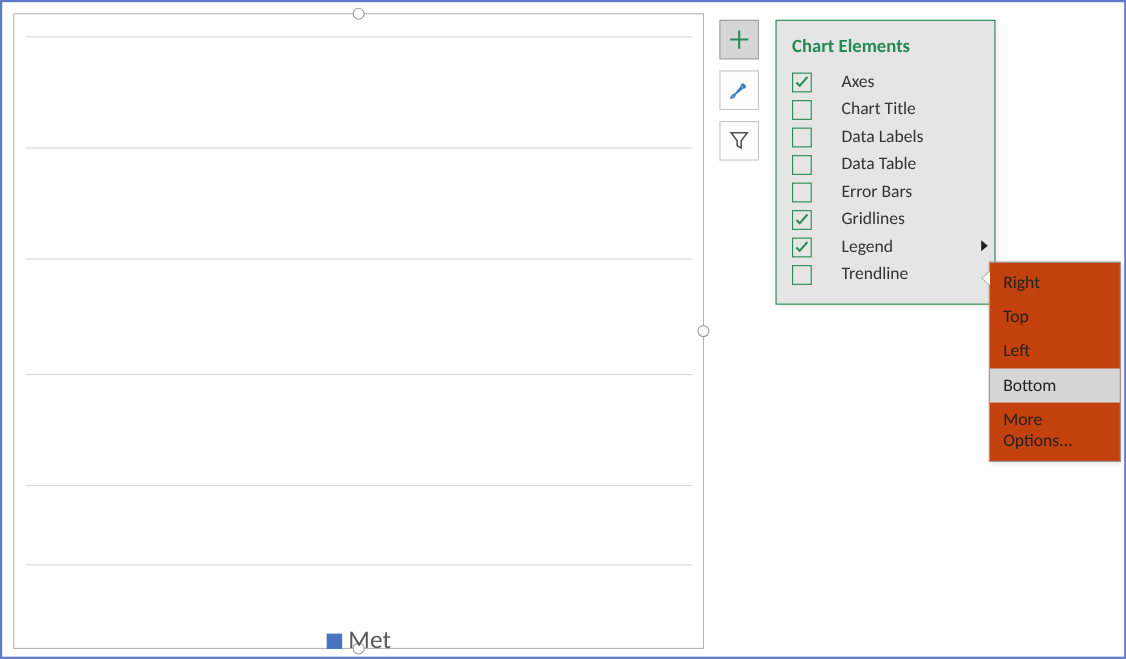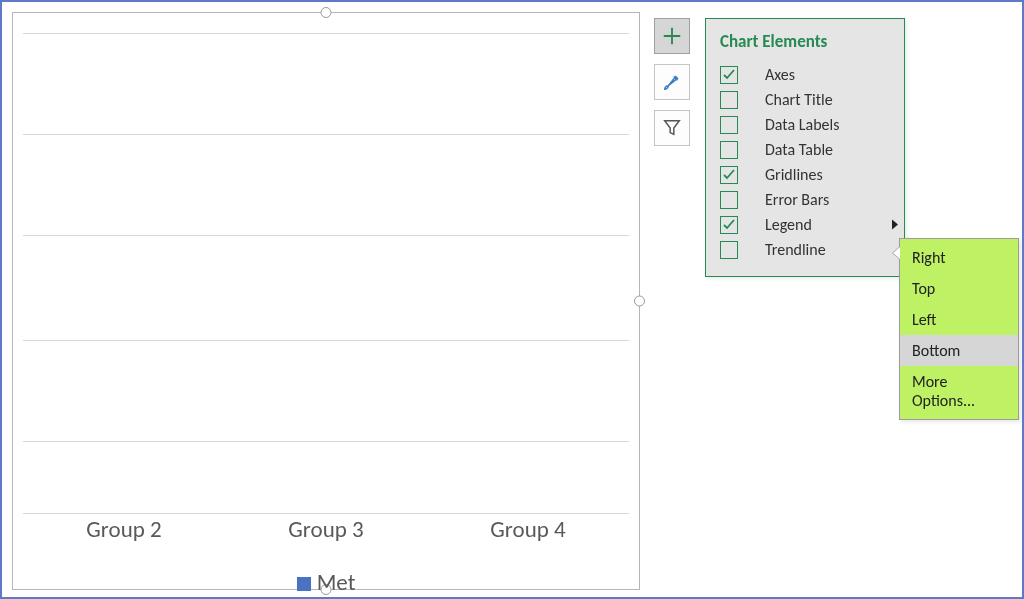--- a/index.html
+++ b/index.html
@@ -167,21 +167,21 @@
     top: 50%;
     transform: translateY(-50%);
   }
 
   .submenu {
     position: absolute;
     left: 897px;
     top: 236px;
     width: 120px;
     border: 1px solid #9c9c9c;
-    background: #bef264;
+    background: #c2410c;
     box-shadow: 2px 2px 4px rgba(0,0,0,.1);
     padding: 3px 0;
   }
   .submenu-notch {
     position: absolute;
     left: -7px;
     top: 8px;
     width: 0; height: 0;
     border-top: 6px solid transparent;
     border-bottom: 6px solid transparent;
@@ -220,25 +220,20 @@
       </div>
       <div class="bar-group">
         <div class="bar" style="height:70%"></div>
       </div>
       <div class="bar-group">
         <div class="bar" style="height:84%"></div>
       </div>
     </div>
   </div>
 
-  <div class="x-labels">
-    <span>Group 2</span>
-    <span>Group 3</span>
-    <span>Group 4</span>
-  </div>
 
   <div class="legend">
     <span class="legend-swatch"></span><span>Met</span>
   </div>
 </div>
 
 <div class="tool-buttons">
   <div class="tool-btn active">
     <svg width="22" height="22" viewBox="0 0 24 24">
         <path d="M11 3h2v18h-2z M3 11h18v2H3z" fill="#258a53"></path>
@@ -274,30 +269,30 @@
   </div>
   <div class="fly-item">
     <span class="chk"></span>
     <span>Data Labels</span>
   </div>
   <div class="fly-item">
     <span class="chk"></span>
     <span>Data Table</span>
   </div>
   <div class="fly-item">
+    <span class="chk"></span>
+    <span>Error Bars</span>
+  </div>
+  <div class="fly-item">
     <span class="chk checked">
         <svg width="12" height="12" viewBox="0 0 12 12">
           <path d="M1 6l3 3 7-8" fill="none" stroke="#258a53" stroke-width="1.8"></path>
         </svg>
       </span>
     <span>Gridlines</span>
-  </div>
-  <div class="fly-item">
-    <span class="chk"></span>
-    <span>Error Bars</span>
   </div>
   <div class="fly-item">
     <span class="chk checked">
         <svg width="12" height="12" viewBox="0 0 12 12">
           <path d="M1 6l3 3 7-8" fill="none" stroke="#258a53" stroke-width="1.8"></path>
         </svg>
       </span>
     <span>Legend</span>
     <span class="expand-arrow">
       <svg width="10" height="12" viewBox="0 0 10 12">

